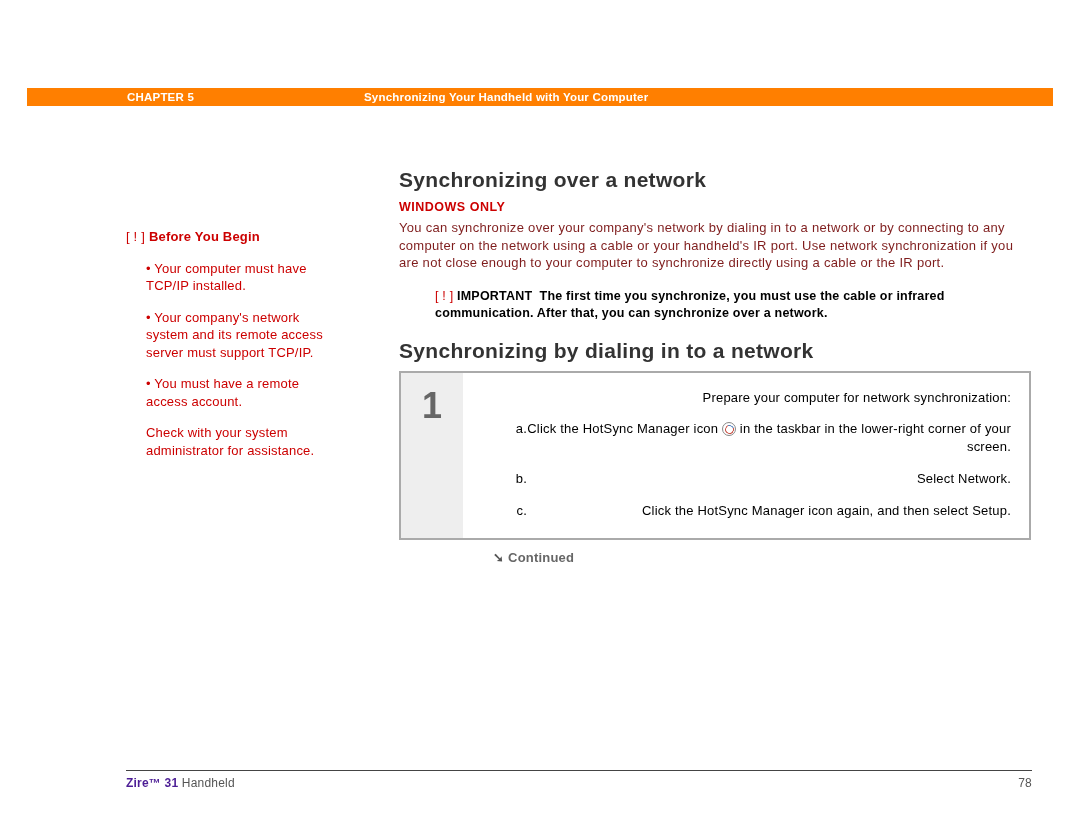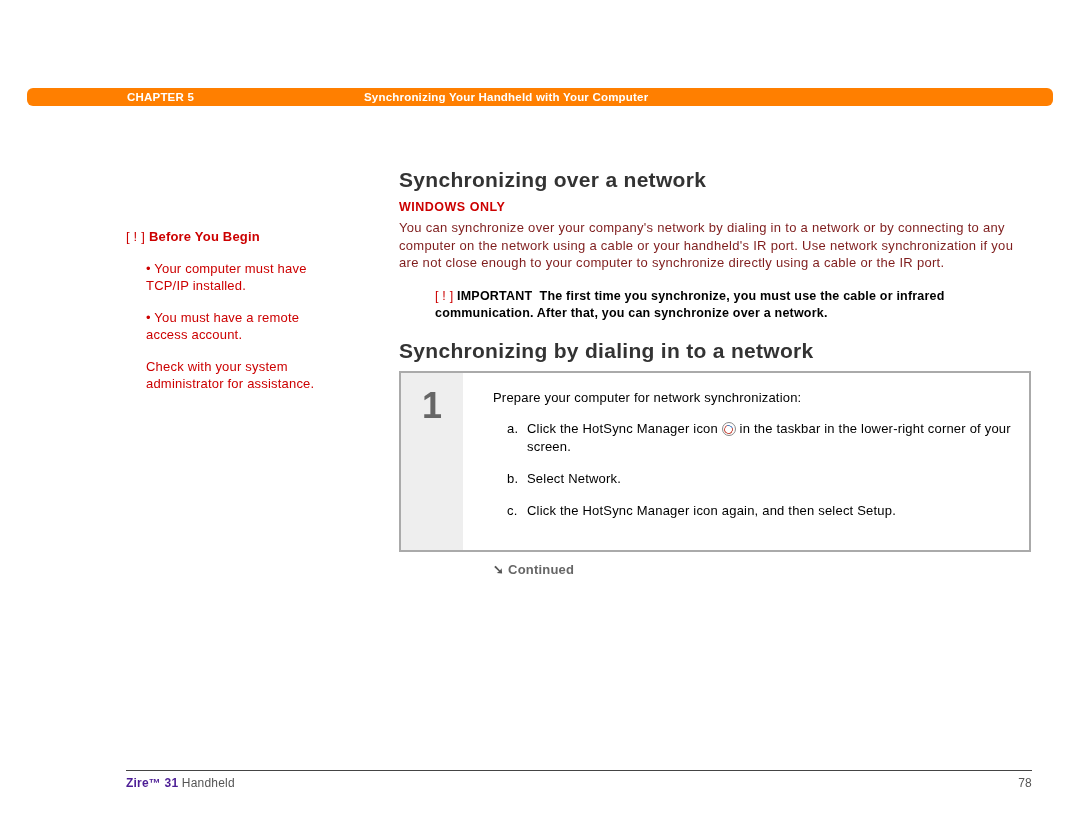--- a/index.html
+++ b/index.html
@@ -18,21 +18,20 @@
     top: 88px;
     left: 27px;
     right: 27px;
     height: 18px;
     background: #ff7f00;
     display: flex;
     align-items: center;
     color: #fff;
     font-weight: bold;
     font-size: 11.5px;
-    border-radius: 6px;
   }
   .header-bar .chapter { padding-left: 100px; }
   .header-bar .title { padding-left: 170px; }
 
   .sidebar {
     position: absolute;
     left: 126px;
     top: 228px;
     width: 218px;
     color: #cc0000;
@@ -92,24 +91,25 @@
     align-items: flex-start;
     justify-content: center;
     padding-top: 12px;
   }
   .step-num {
     font-size: 36px;
     font-weight: bold;
     color: #666;
   }
   .step-content {
-    padding: 16px 18px 16px 30px;
+    padding: 16px 18px 4px 30px;
     font-size: 13px;
     line-height: 1.4;
     flex: 1;
+    text-align: right;
   }
   .step-content p { margin-bottom: 12px; }
   .step-list { list-style: none; padding-left: 14px; }
   .step-list li { display: flex; margin-bottom: 14px; }
   .step-list li .lbl { width: 20px; flex-shrink: 0; }
   .step-list li .txt { flex: 1; }
   .hotsync-icon {
     display: inline-flex;
     width: 14px; height: 14px;
     border-radius: 50%;
@@ -169,20 +169,21 @@
   <span class="chapter">CHAPTER 5</span>
   <span class="title">Synchronizing Your Handheld with Your Computer</span>
 </div>
 
 <div class="sidebar">
   <p class="before-line">
     <span class="bracket">[ ! ]</span>
     <span>Before You Begin</span>
   </p>
   <p class="indent">• Your computer must have TCP/IP installed.</p>
+  <p class="indent">• Your company's network system and its remote access server must support TCP/IP.</p>
   <p class="indent">• You must have a remote access account.</p>
   <p class="indent">Check with your system administrator for assistance.</p>
 </div>
 
 <div class="main">
   <div class="h1">Synchronizing over a network</div>
   <div class="winonly">WINDOWS ONLY</div>
   <div class="body-text">You can synchronize over your company's network by dialing in to a network or by connecting to any computer on the network using a cable or your handheld's IR port. Use network synchronization if you are not close enough to your computer to synchronize directly using a cable or the IR port.</div>
   <div class="important-block">
     <span class="excl">[ ! ]</span>

